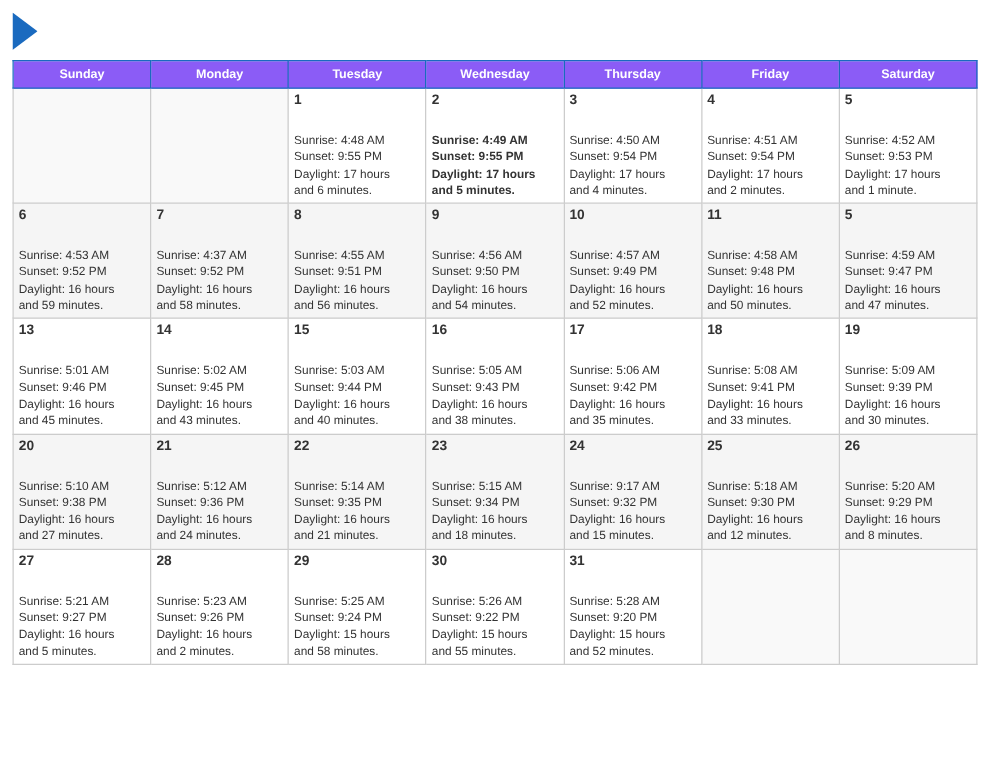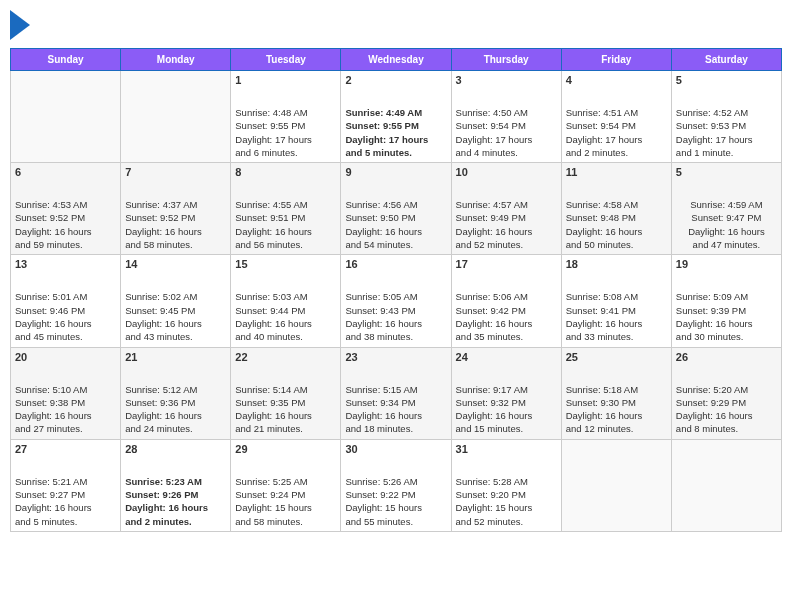--- a/index.html
+++ b/index.html
@@ -202,21 +202,21 @@
           </td>
           <td>
             <div class="day-num">11</div>
             <div class="day-info" style="white-space: pre-line;">Sunrise: 4:58 AM
 Sunset: 9:48 PM
 Daylight: 16 hours
 and 50 minutes.</div>
           </td>
           <td>
             <div class="day-num">5</div>
-            <div class="day-info" style="white-space: pre-line; text-align: center;">Sunrise: 4:59 AM
+            <div class="day-info" style="white-space: pre-line;">Sunrise: 4:59 AM
 Sunset: 9:47 PM
 Daylight: 16 hours
 and 47 minutes.</div>
           </td>
         </tr>
         <tr>
           <td>
             <div class="day-num">13</div>
             <div class="day-info" style="white-space: pre-line;">Sunrise: 5:01 AM
 Sunset: 9:46 PM
@@ -320,21 +320,21 @@
         <tr>
           <td>
             <div class="day-num">27</div>
             <div class="day-info" style="white-space: pre-line;">Sunrise: 5:21 AM
 Sunset: 9:27 PM
 Daylight: 16 hours
 and 5 minutes.</div>
           </td>
           <td>
             <div class="day-num">28</div>
-            <div class="day-info" style="white-space: pre-line; font-weight: bold;">Sunrise: 5:23 AM
+            <div class="day-info" style="white-space: pre-line;">Sunrise: 5:23 AM
 Sunset: 9:26 PM
 Daylight: 16 hours
 and 2 minutes.</div>
           </td>
           <td>
             <div class="day-num">29</div>
             <div class="day-info" style="white-space: pre-line;">Sunrise: 5:25 AM
 Sunset: 9:24 PM
 Daylight: 15 hours
 and 58 minutes.</div>

